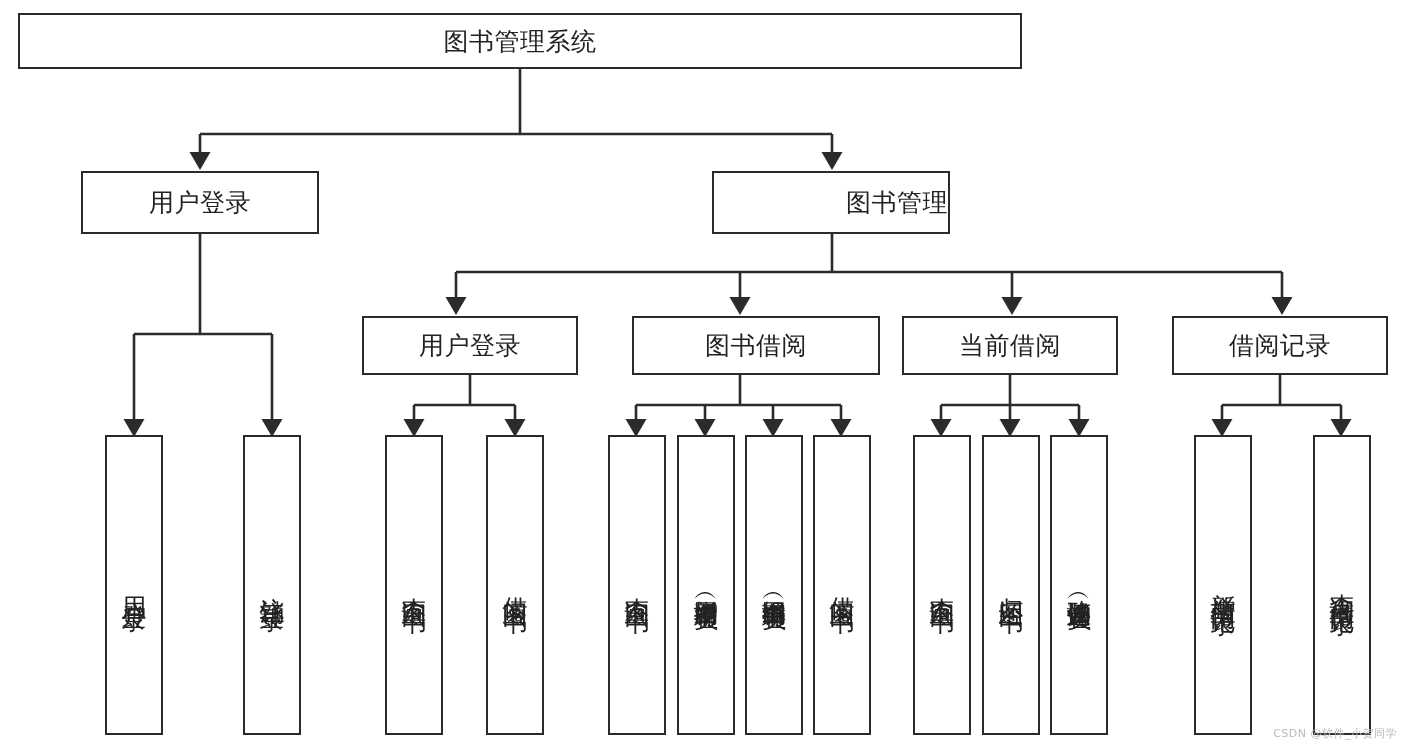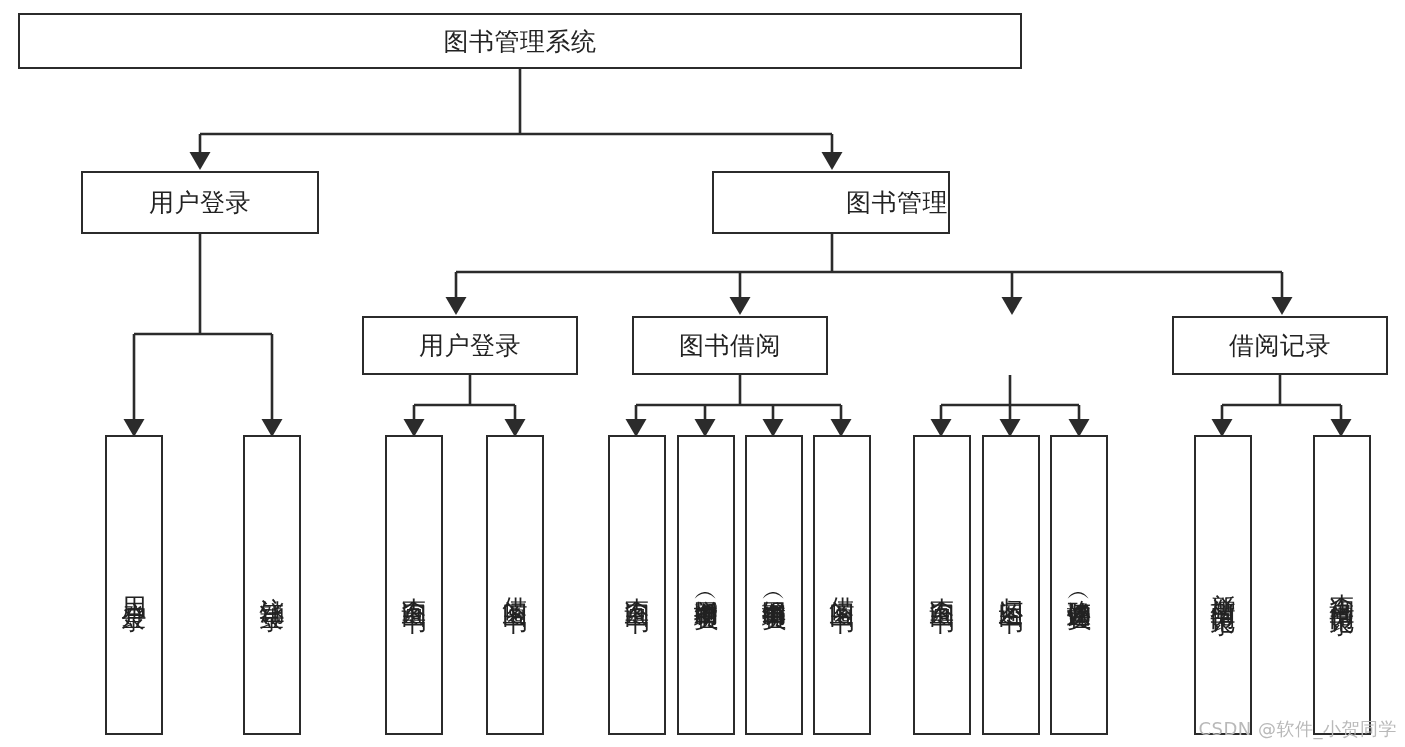--- a/index.html
+++ b/index.html
@@ -64,21 +64,21 @@
     white-space: nowrap;
   }
   .node.vertical.tight .node-label {
     font-size: 24px;
     letter-spacing: 1px;
   }
   #watermark {
     position: absolute;
     right: 8px;
     bottom: 6px;
-    font-size: 18px;
+    font-size: 11px;
     color: #b9b9b9;
     letter-spacing: 0.5px;
     white-space: nowrap;
     font-family: "DejaVu Sans", "Liberation Sans", sans-serif;
   }
 </style>
 </head>
 <body>
 
 <div id="diagram-root">
@@ -140,22 +140,25 @@
   <div class="node horizontal level-1" style="left:81px; top:171px; width:238px; height:63px;">
     <span class="node-label">用户登录</span>
   </div>
   <div class="node horizontal level-1" style="left:712px; top:171px; width:238px; height:63px;justify-content:flex-end;">
     <span class="node-label">图书管理</span>
   </div>
 
   <div class="node horizontal level-2" style="left:362px; top:316px; width:216px; height:59px;">
     <span class="node-label">用户登录</span>
   </div>
-  <div class="node horizontal level-2" style="left:632px; top:316px; width:196px; height:59px;">
+  <div class="node horizontal level-2" style="left:632px; top:316px; width:248px; height:59px;">
     <span class="node-label">图书借阅</span>
+  </div>
+  <div class="node horizontal level-2" style="left:902px; top:316px; width:216px; height:59px;">
+    <span class="node-label">当前借阅</span>
   </div>
   <div class="node horizontal level-2" style="left:1172px; top:316px; width:216px; height:59px;justify-content:center;">
     <span class="node-label">借阅记录</span>
   </div>
 
   <div class="node vertical" style="left:105px; top:435px; width:58px; height:300px;">
     <span class="node-label">用户登录</span>
   </div>
   <div class="node vertical" style="left:243px; top:435px; width:58px; height:300px;">
     <span class="node-label">注销登录</span>

